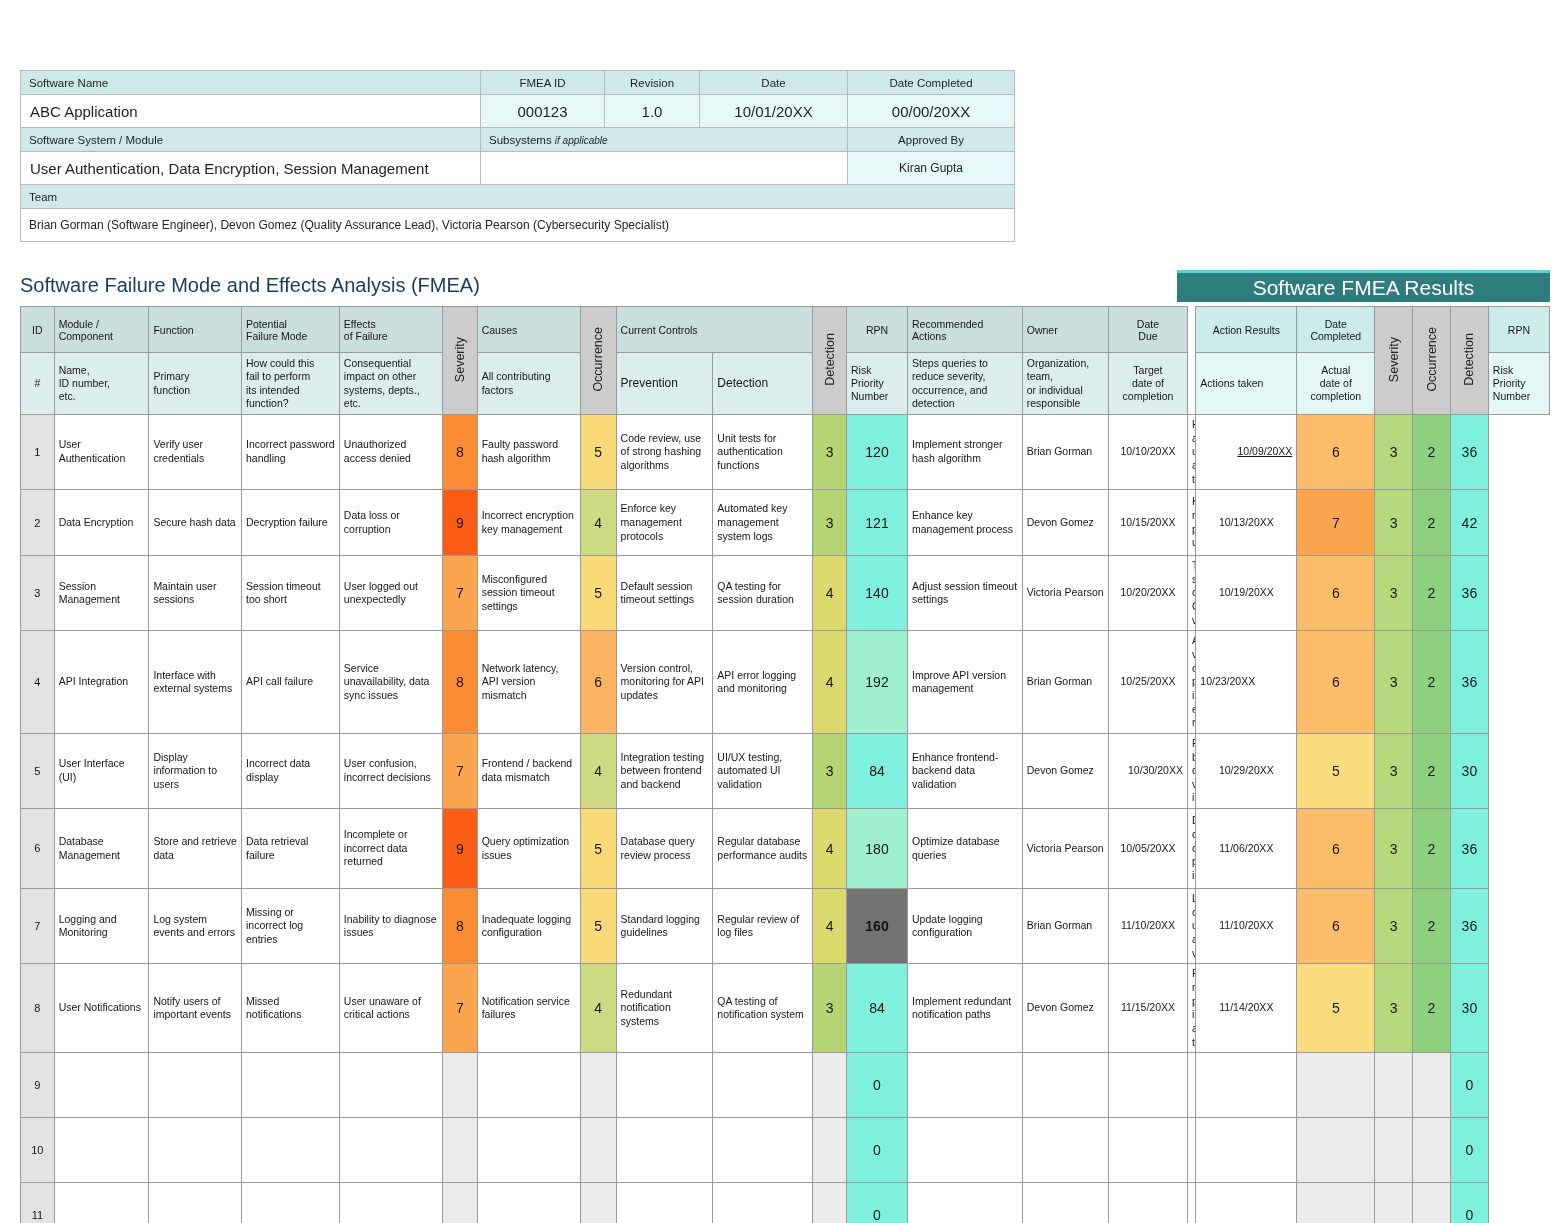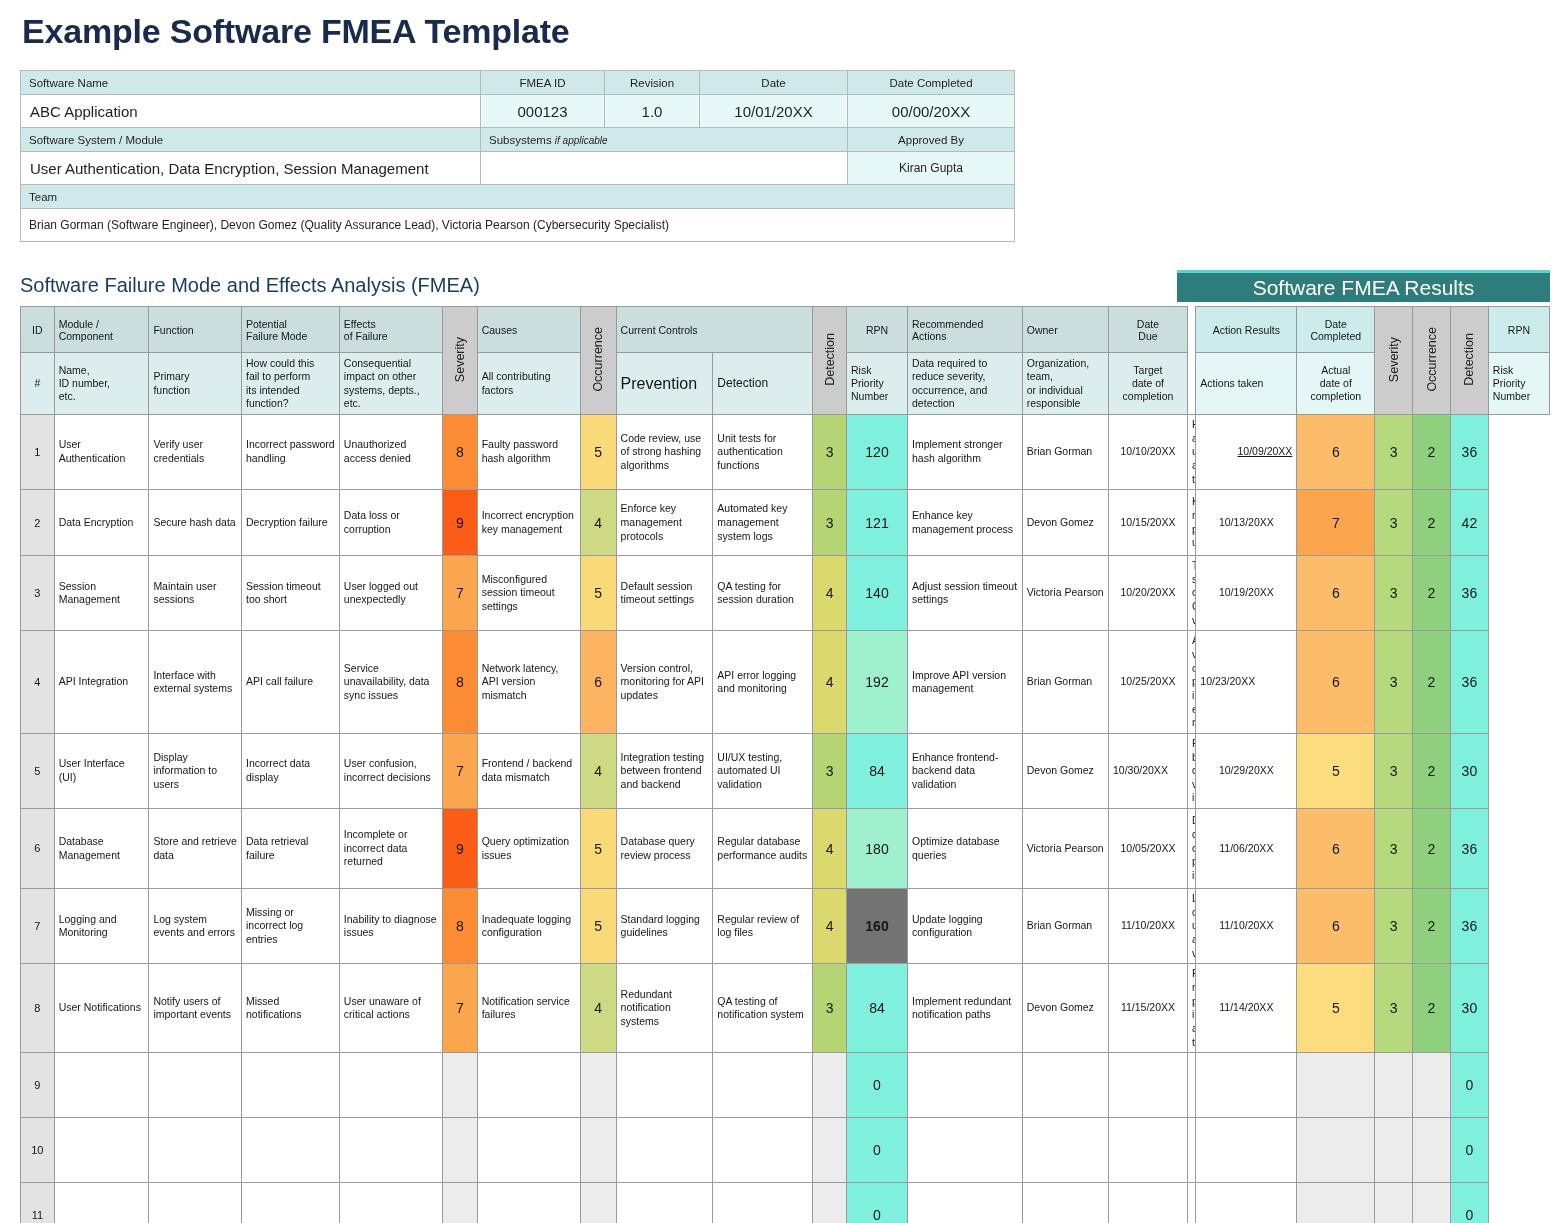--- a/index.html
+++ b/index.html
@@ -121,21 +121,20 @@
   td.blank-num { background:#ececec; }
   td.blank-txt { background:#ffffff; }
   td.rpn { text-align:center; font-size:14px; }
   .spacer { border:none !important; background:#ffffff; width:10px; padding:0 !important;}
 </style>
 </head>
 <body>
 
 <div class="page">
 
-  <div class="doc-title">Example Software FMEA Template</div>
 
   <table class="info-table">
     <colgroup>
       <col style="width:460px">
         <col style="width:124px">
         <col style="width:95px">
         <col style="width:148px">
         <col style="width:167px">
     </colgroup>
     <tbody>
@@ -265,29 +264,29 @@
         <td class="h2">
           <div>Consequential</div>
           <div>impact on other</div>
           <div>systems, depts.,</div>
           <div>etc.</div>
         </td>
         <td class="h2">
           <div>All contributing</div>
           <div>factors</div>
         </td>
-        <td class="h2" style="font-size:16px">Prevention</td>
+        <td class="h2" style="font-size:12px">Prevention</td>
         <td class="h2" style="font-size:12px">Detection</td>
         <td class="h2">
           <div>Risk</div>
           <div>Priority</div>
           <div>Number</div>
         </td>
         <td class="h2">
-          <div>Data required to</div>
+          <div>Steps queries to</div>
           <div>reduce severity,</div>
           <div>occurrence, and</div>
           <div>detection</div>
         </td>
         <td class="h2">
           <div>Organization,</div>
           <div>team,</div>
           <div>or individual</div>
           <div>responsible</div>
         </td>
@@ -410,21 +409,21 @@
           <td class="txt">User confusion, incorrect decisions</td>
           <td class="num" style="background: rgb(252, 165, 79);">7</td>
           <td class="txt">Frontend / backend data mismatch</td>
           <td class="num" style="background: rgb(205, 217, 131);">4</td>
           <td class="txt">Integration testing between frontend and backend</td>
           <td class="txt">UI/UX testing, automated UI validation</td>
           <td class="num" style="background: rgb(181, 213, 116);">3</td>
           <td class="rpn" style="background: rgb(127, 240, 221);">84</td>
           <td class="txt">Enhance frontend-backend data validation</td>
           <td class="txt">Devon Gomez</td>
-          <td class="txt" style="text-align: left;">10/30/20XX</td>
+          <td class="txt" style="text-align: right;">10/30/20XX</td>
           <td class="txt">Frontend-backend data validation implemented</td>
           <td class="txt" style="text-align: center;">10/29/20XX</td>
           <td class="num" style="background: rgb(251, 221, 127);">5</td>
           <td class="num" style="background: rgb(181, 217, 124);">3</td>
           <td class="num" style="background: rgb(142, 208, 126);">2</td>
           <td class="rpn" style="background: rgb(127, 240, 221);">30</td>
         </tr>
         <tr style="height: 80px;">
           <td class="id">6</td>
           <td class="txt">Database Management</td>

